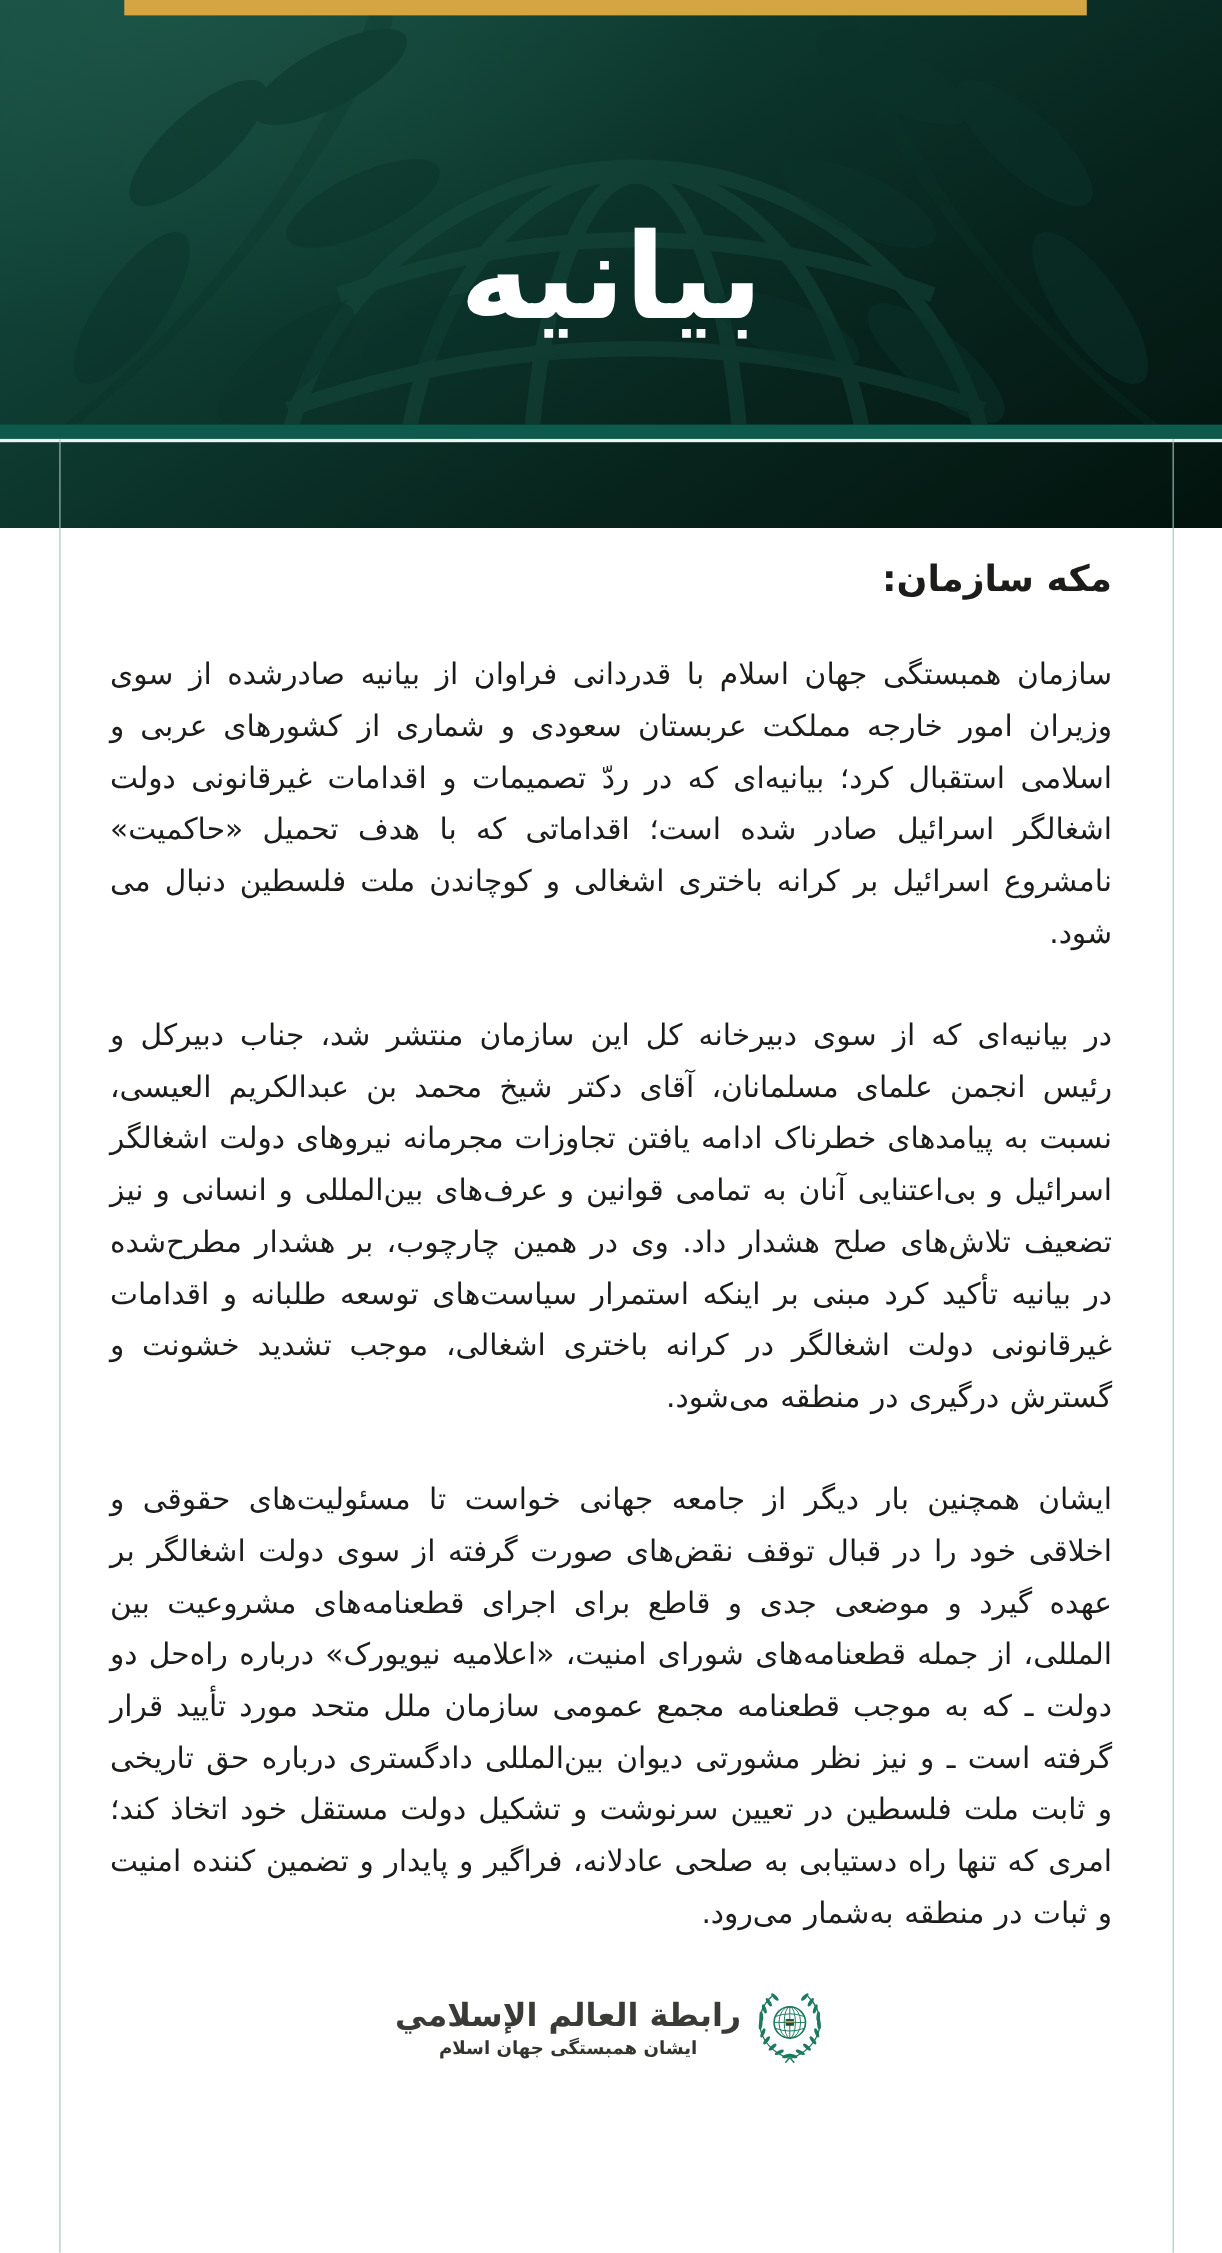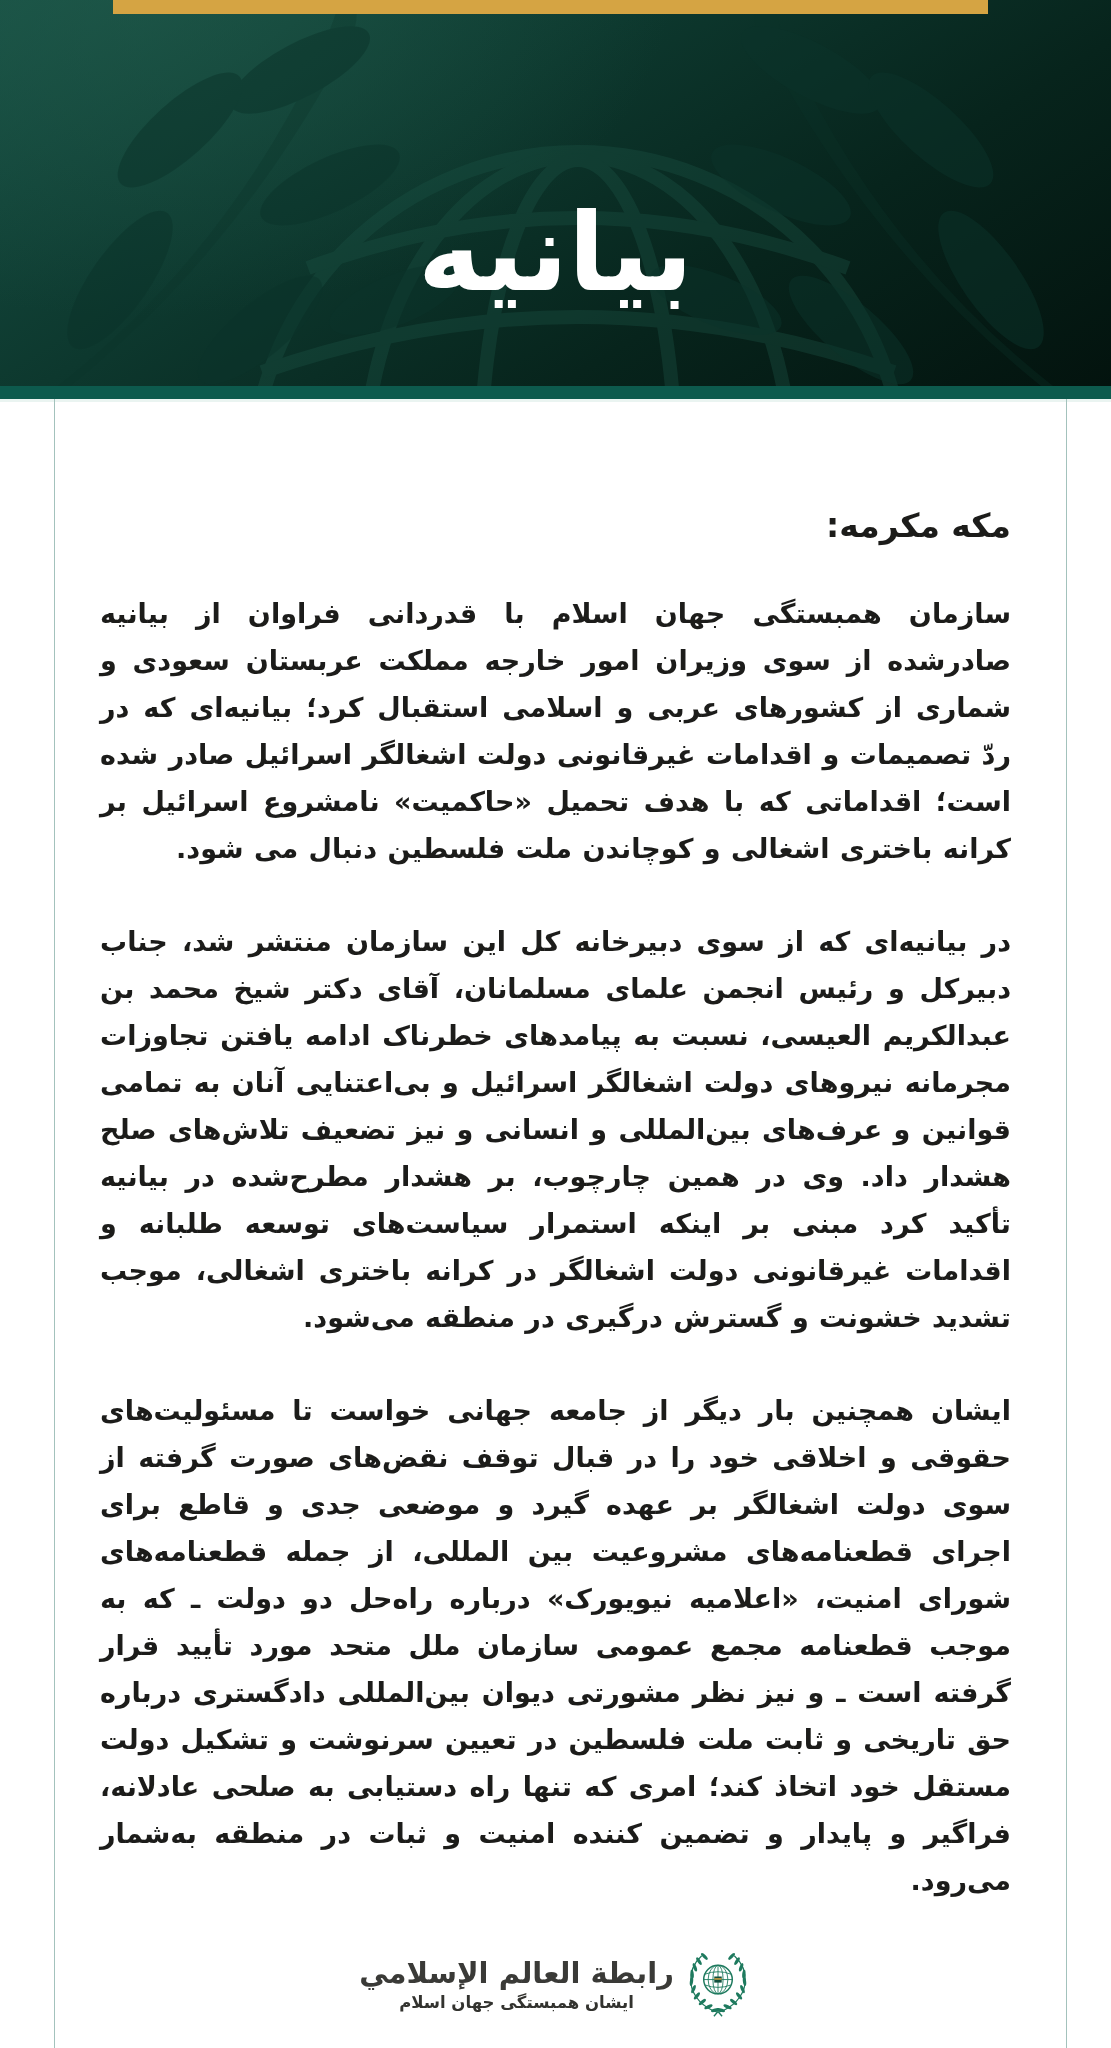--- a/index.html
+++ b/index.html
@@ -5,21 +5,21 @@
   html,body{margin:0;padding:0;}
   body{
     width:1111px;height:2048px;
     background:#ffffff;
     position:relative;
     overflow:hidden;
     font-family:"DejaVu Sans", sans-serif;
   }
   
   .header{
-    position:absolute;left:0;top:0;width:1111px;height:386px;
+    position:absolute;left:0;top:0;width:1111px;height:480px;
     background:
       radial-gradient(900px 560px at 12% -5%, rgba(34,92,76,.55), rgba(34,92,76,0) 60%),
       linear-gradient(148deg,#175044 0%,#0d382e 38%,#07241c 68%,#03130e 100%);
     overflow:hidden;
   }
   .gold-bar{
     position:absolute;left:113px;top:0;width:875px;height:14px;
     background:#d5a443;
   }
   .header-watermark{position:absolute;left:0;top:0;width:1111px;height:386px;}
@@ -44,21 +44,21 @@
   .doc{
     position:absolute;left:100px;top:506px;width:911px;
     direction:rtl;
     color:#1c1c1a;
   }
   .loc-heading{
     font-size:33px;font-weight:bold;line-height:40px;
     margin:0 0 44px 0;text-align:right;
   }
   .doc p{
-    font-size:27px;font-weight:bold;line-height:47px;
+    font-size:27px;font-weight:normal;line-height:47px;
     text-align:justify;text-align-last:right;
     margin:0 0 46px 0;
     word-spacing:1px;
   }
   
   .org-logo{
     margin-top:24px;
     display:flex;flex-direction:row;align-items:center;justify-content:center;
     gap:10px;direction:rtl;
   }
@@ -114,21 +114,21 @@
   <div class="gold-bar"></div>
   <div class="header-title">بیانیه</div>
 </div>
 <div class="teal-band"></div>
 <div class="band-glow"></div>
 
 <div class="page-line left"></div>
 <div class="page-line right"></div>
 
 <div class="doc">
-  <div class="loc-heading">مکه مکرمه:</div>
+  <div class="loc-heading">مکه سازمان:</div>
   <p>سازمان همبستگی جهان اسلام با قدردانی فراوان از بیانیه صادرشده از سوی وزیران امور خارجه مملکت عربستان سعودی و شماری از کشورهای عربی و اسلامی استقبال کرد؛ بیانیه‌ای که در ردّ تصمیمات و اقدامات غیرقانونی دولت اشغالگر اسرائیل صادر شده است؛ اقداماتی که با هدف تحمیل «حاکمیت» نامشروع اسرائیل بر کرانه باختری اشغالی و کوچاندن ملت فلسطین دنبال می شود.</p>
   <p>در بیانیه‌ای که از سوی دبیرخانه کل این سازمان منتشر شد، جناب دبیرکل و رئیس انجمن علمای مسلمانان، آقای دکتر شیخ محمد بن عبدالکریم العیسی، نسبت به پیامدهای خطرناک ادامه یافتن تجاوزات مجرمانه نیروهای دولت اشغالگر اسرائیل و بی‌اعتنایی آنان به تمامی قوانین و عرف‌های بین‌المللی و انسانی و نیز تضعیف تلاش‌های صلح هشدار داد. وی در همین چارچوب، بر هشدار مطرح‌شده در بیانیه تأکید کرد مبنی بر اینکه استمرار سیاست‌های توسعه طلبانه و اقدامات غیرقانونی دولت اشغالگر در کرانه باختری اشغالی، موجب تشدید خشونت و گسترش درگیری در منطقه می‌شود.</p>
   <p>ایشان همچنین بار دیگر از جامعه جهانی خواست تا مسئولیت‌های حقوقی و اخلاقی خود را در قبال توقف نقض‌های صورت گرفته از سوی دولت اشغالگر بر عهده گیرد و موضعی جدی و قاطع برای اجرای قطعنامه‌های مشروعیت بین المللی، از جمله قطعنامه‌های شورای امنیت، «اعلامیه نیویورک» درباره راه‌حل دو دولت ـ که به موجب قطعنامه مجمع عمومی سازمان ملل متحد مورد تأیید قرار گرفته است ـ و نیز نظر مشورتی دیوان بین‌المللی دادگستری درباره حق تاریخی و ثابت ملت فلسطین در تعیین سرنوشت و تشکیل دولت مستقل خود اتخاذ کند؛ امری که تنها راه دستیابی به صلحی عادلانه، فراگیر و پایدار و تضمین کننده امنیت و ثبات در منطقه به‌شمار می‌رود.</p>
 
   <div class="org-logo">
     <svg class="emblem" viewBox="0 0 100 100" aria-hidden="true">
 
       <g>
         <path d="M49,90 C30,84 12,68 10,46 C9,31 15,17 26,7" fill="none" stroke="#1e7a5e" stroke-width="1.8"></path>
         <g fill="#1e7a5e">

